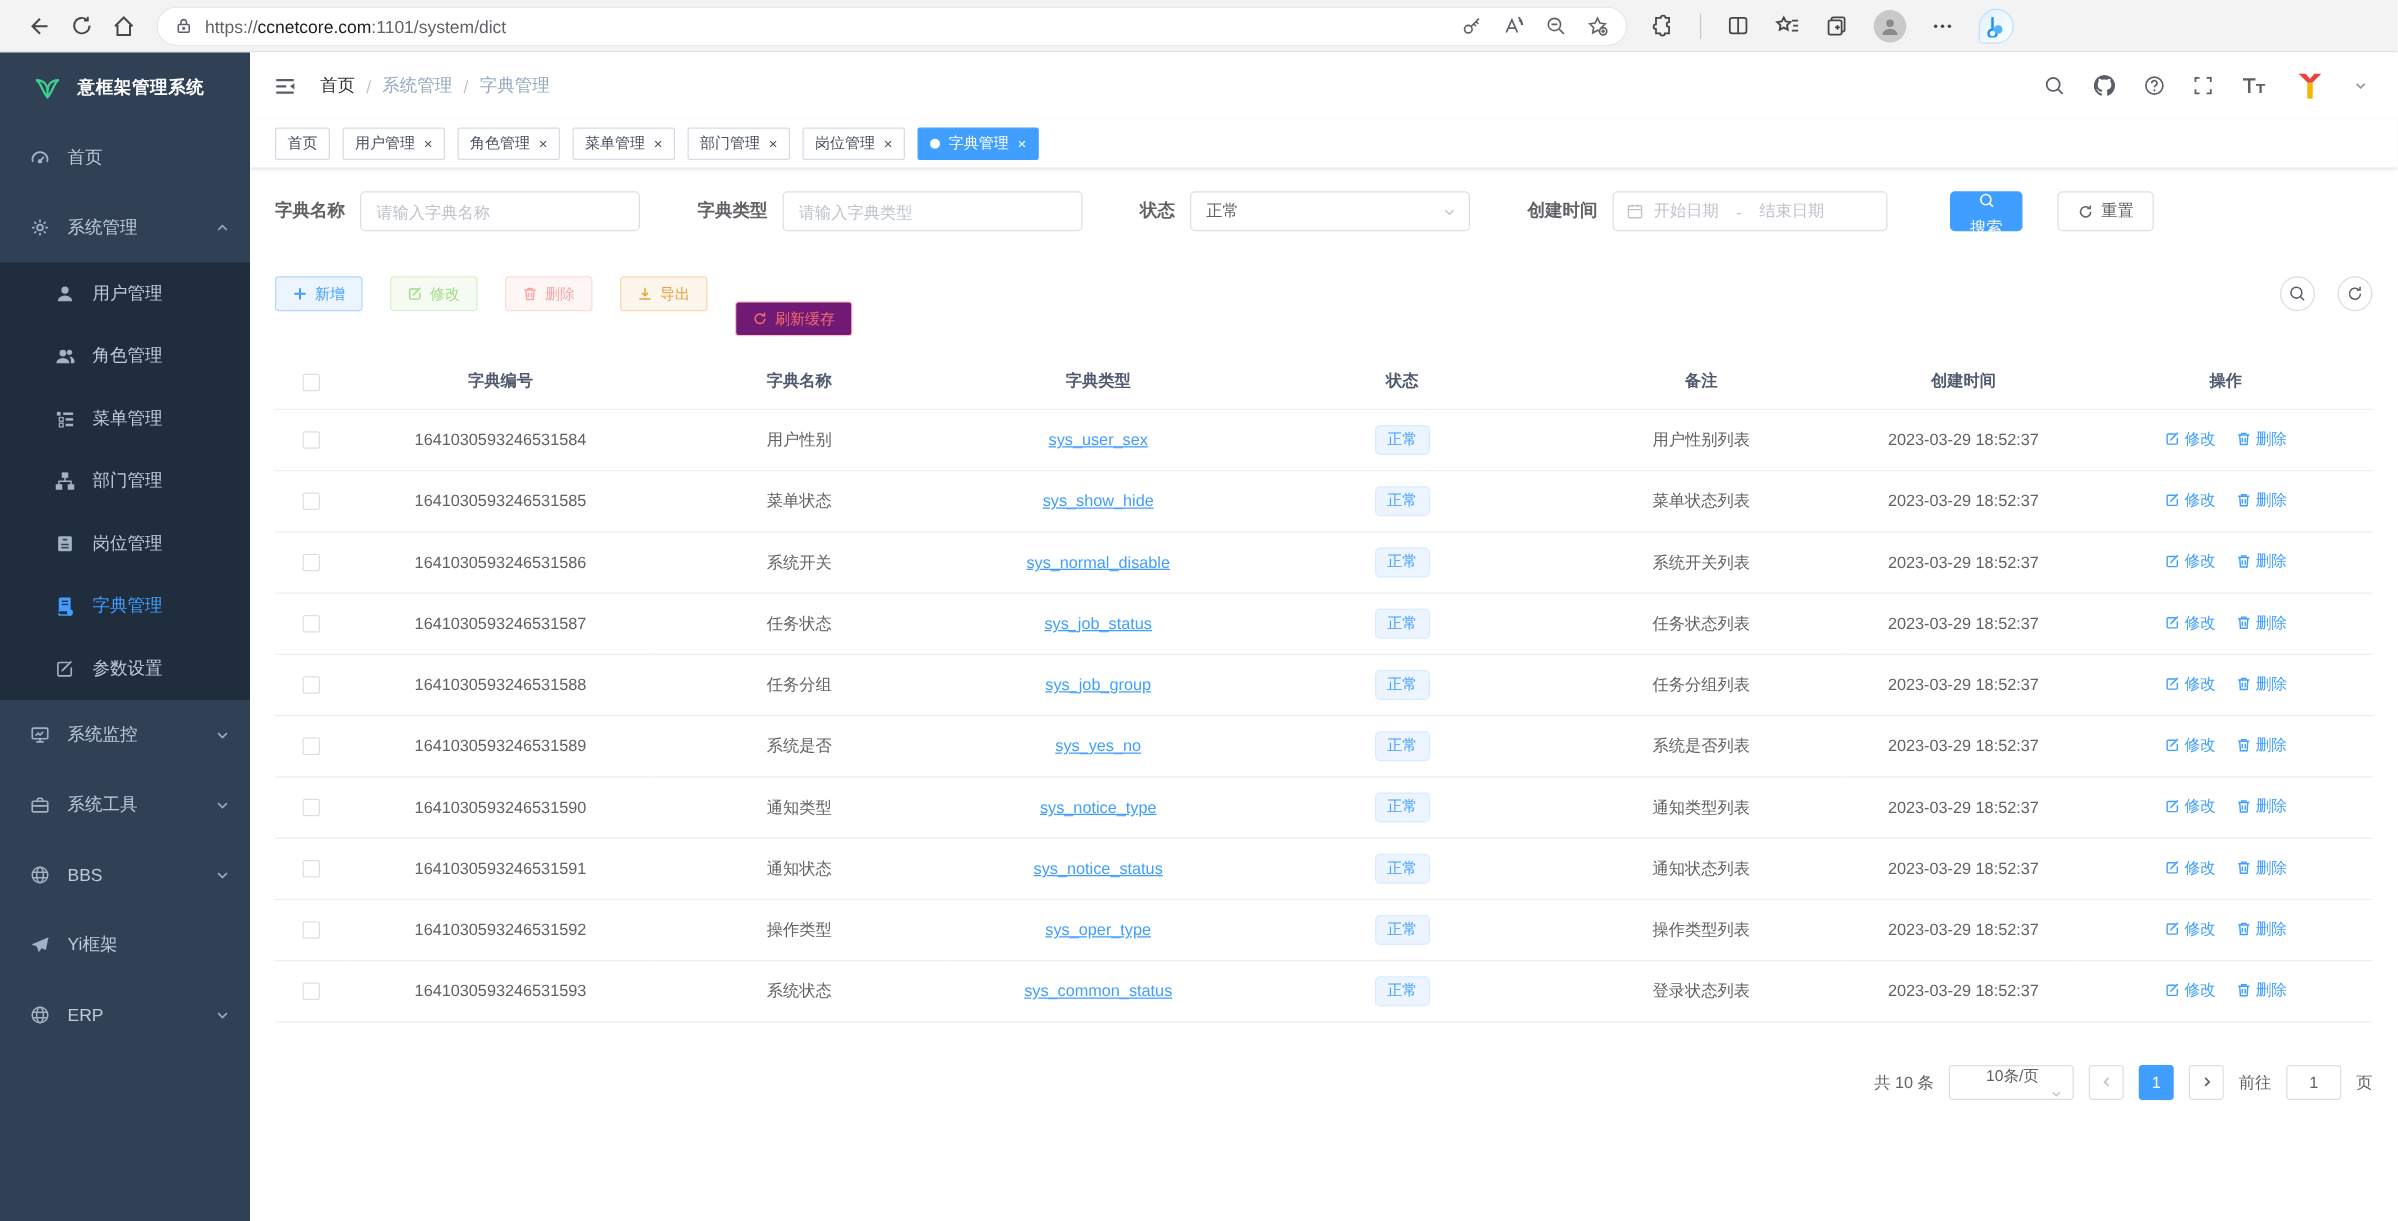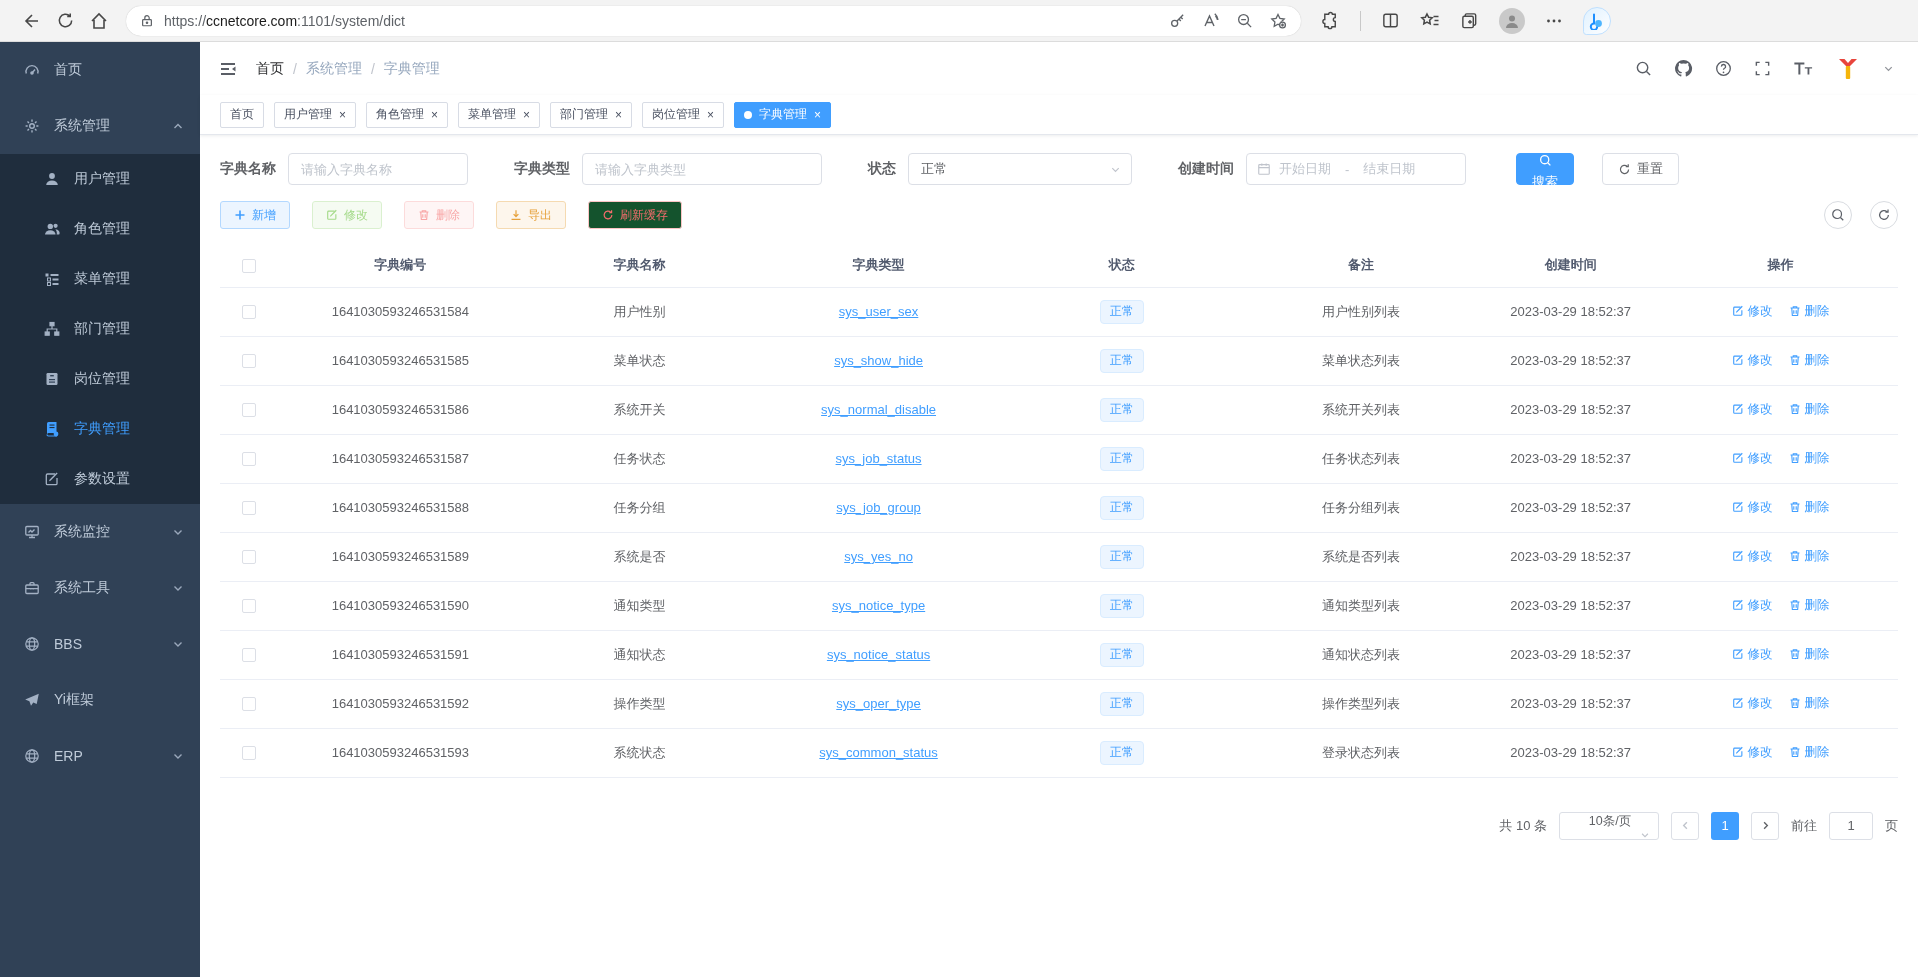--- a/index.html
+++ b/index.html
@@ -81,21 +81,21 @@
     padding:0 15px; font-size:13px; cursor:pointer; border:1px solid #dcdfe6; background:#fff; color:#606266; }
   .btn-primary { background:#409eff; border-color:#409eff; color:#fff;flex-direction:column; }
 
   .toolbar-row { display:flex; align-items:center; gap:22px; margin:0 0 14px; }
   .tbtn { height:28px; padding:0 13px; border-radius:3px; font-size:12px; display:inline-flex;
     align-items:center; gap:6px; cursor:pointer; border:1px solid transparent; }
   .tbtn-add    { background:#ecf5ff; border-color:#b3d8ff; color:#409eff; }
   .tbtn-edit   { background:#f0f9eb; border-color:#c2e7b0; color:#67c23a; opacity:.6; }
   .tbtn-del    { background:#fef0f0; border-color:#fbc4c4; color:#f56c6c; opacity:.6; }
   .tbtn-export { background:#fdf6ec; border-color:#f5dab1; color:#e6a23c; }
-  .tbtn-cache  { background:#14532d; border-color:#fbc4c4; color:#f56c6c; }
+  .tbtn-cache  { background:#701a75; border-color:#fbc4c4; color:#f56c6c;margin-top:40px; }
   .tb-right { margin-left:auto; display:flex; gap:18px; }
   .circle-btn { width:28px; height:28px; border-radius:50%; border:1px solid #d9dce1; background:#fff;
     display:grid; place-items:center; color:#5a5e66; cursor:pointer; }
 
   
   table.dict { width:100%; border-collapse:collapse; table-layout:fixed; }
   .dict th { height:44px; font-size:13px; font-weight:700; color:#515a6e; text-align:center;
     border-bottom:1px solid #ebeef5; }
   .dict td { height:49px; font-size:13px; color:#606266; text-align:center; border-bottom:1px solid #ebeef5;
     overflow:hidden; white-space:nowrap; }
@@ -224,20 +224,28 @@
           <path d="M6 2.5 v9 a3.2 3.2 0 1 0 3.2 3.2" fill="none" stroke="#1d8fff" stroke-width="2" stroke-linecap="round"></path>
           <circle cx="10.5" cy="11.5" r="3.4" fill="#4db5ff"></circle>
         </svg>
       </span>
   </div>
 </div>
 
 <div class="app">
 
   <aside class="sidebar">
+    <div class="logo-row">
+      <span>
+        <svg width="24" height="22" viewBox="0 0 24 22" fill="none" stroke="#3ecf8e" stroke-width="1.8" stroke-linecap="round">
+            <path d="M12 19 C7 13 7 7 3 5 C10 5 12 10 12 14 M12 19 C17 13 17 7 21 5 C14 5 12 10 12 14 M12 19 V12"></path>
+          </svg>
+      </span>
+      <span class="logo-title">意框架管理系统</span>
+    </div>
 
     <div class="menu-item">
       <span class="mi-icon">
           <svg width="16" height="16" viewBox="0 0 16 16" fill="none" stroke="currentColor" stroke-width="1.4">
             <path d="M2.3 11.5 a6 6 0 1 1 11.4 0"></path>
             <path d="M8 11 L11 7.5"></path>
             <circle cx="8" cy="11" r="1.1" fill="currentColor"></circle>
           </svg>
         </span>
       <span class="mi-label">首页</span>
@@ -493,21 +501,21 @@
       <span class="tag active">
           <span>字典管理</span>
           <span class="x">×</span>
         </span>
     </div>
 
     <div class="content">
 
       <div class="filter-row">
         <span class="f-label">字典名称</span>
-        <input class="f-input gap" style="width: 180px;" placeholder="请输入字典名称">
+        <input class="f-input gap" style="width: 224px;" placeholder="请输入字典名称">
         <span class="f-label">字典类型</span>
         <input class="f-input gap" style="width: 240px;" placeholder="请输入字典类型">
         <span class="f-label">状态</span>
         <div class="f-select gap">
           <span>正常</span>
           <span class="sel-caret">
               <svg width="11" height="11" viewBox="0 0 12 12" fill="none" stroke="currentColor" stroke-width="1.3">
                 <path d="M2.5 4.5 L6 8 9.5 4.5"></path>
               </svg>
             </span>

